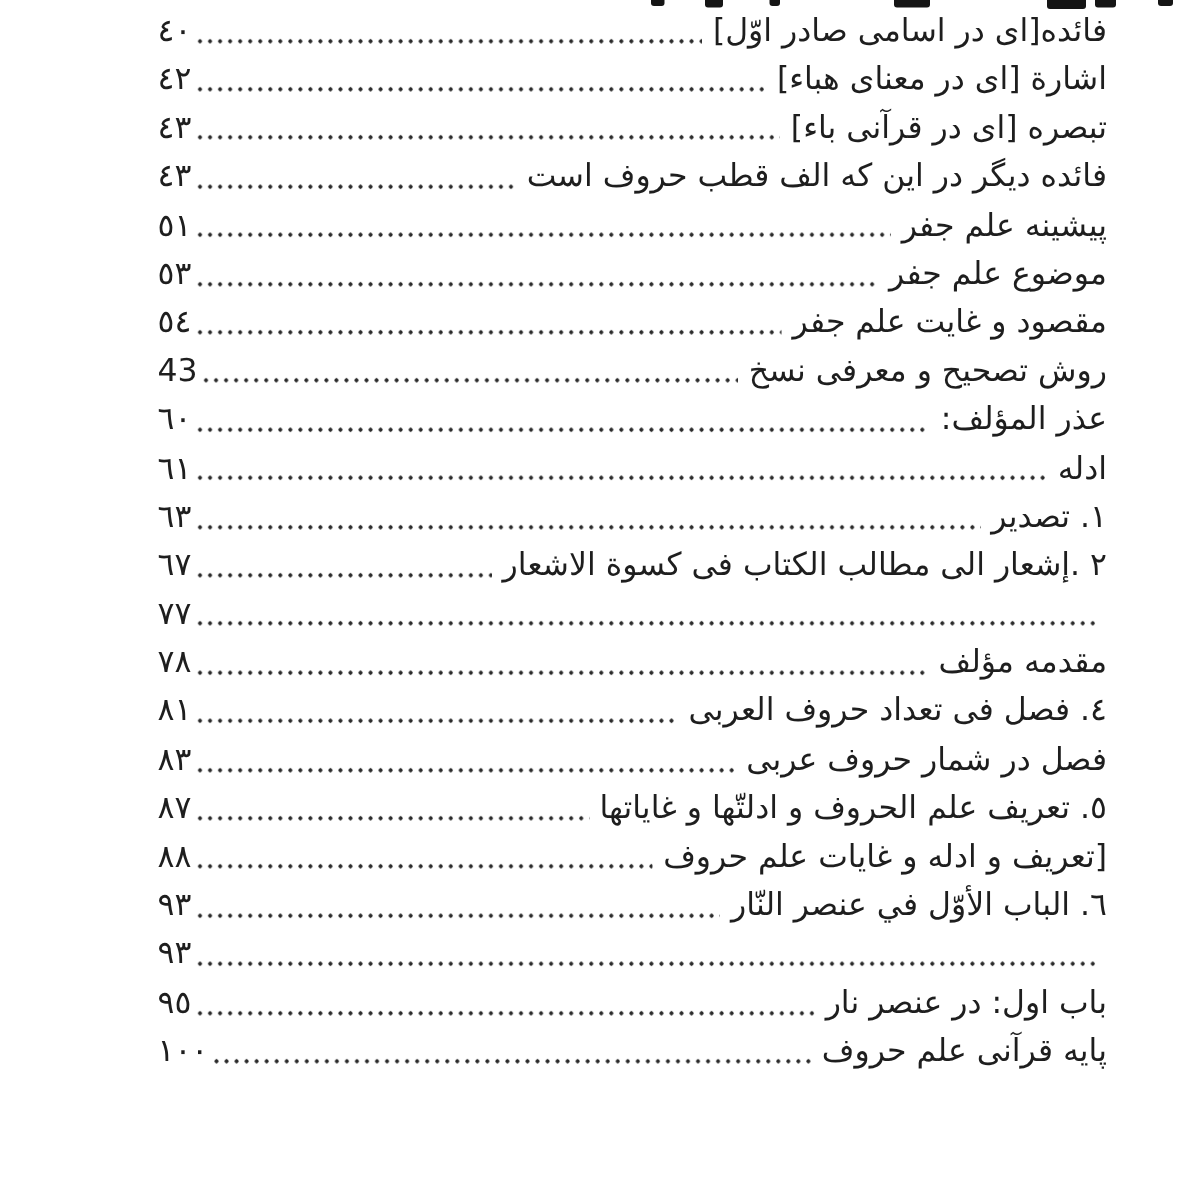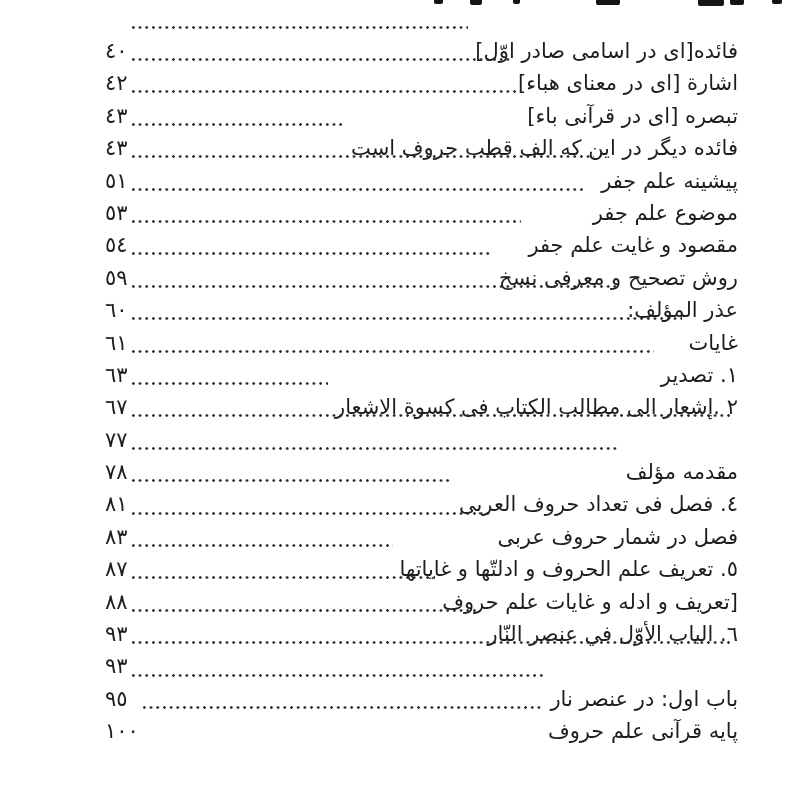--- a/index.html
+++ b/index.html
@@ -49,21 +49,20 @@
     margin-left: 2px;   
     background-image: radial-gradient(circle, #2b2b2b 1.15px, rgba(0,0,0,0) 1.45px);
     background-size: 6.7px 6.7px;
     background-repeat: repeat-x;
     background-position: left bottom 6px;
   }
   .num {
     flex: 0 0 auto;
     direction: ltr;
     unicode-bidi: embed;
-    margin-top: 31px;
   }
 </style>
 </head>
 <body>
 
 <div id="page">
 
   <div>
     <span class="clip-frag" style="left:434px; width:9px;  height:4px;"></span>
     <span class="clip-frag" style="left:470px; width:12px; height:5px;"></span>
@@ -114,31 +113,31 @@
 
       <div class="row">
         <span class="title">مقصود و غایت علم جفر</span>
         <span class="leader"></span>
         <span class="num">٥٤</span>
       </div>
 
       <div class="row">
         <span class="title">روش تصحیح و معرفی نسخ</span>
         <span class="leader"></span>
-        <span class="num">٥٩</span>
+        <span class="num">43</span>
       </div>
 
       <div class="row">
         <span class="title">عذر المؤلف:</span>
         <span class="leader"></span>
         <span class="num">٦٠</span>
       </div>
 
       <div class="row">
-        <span class="title">غایات</span>
+        <span class="title">ادله</span>
         <span class="leader"></span>
         <span class="num">٦١</span>
       </div>
 
       <div class="row">
         <span class="title">١. تصدیر</span>
         <span class="leader"></span>
         <span class="num">٦٣</span>
       </div>
 

